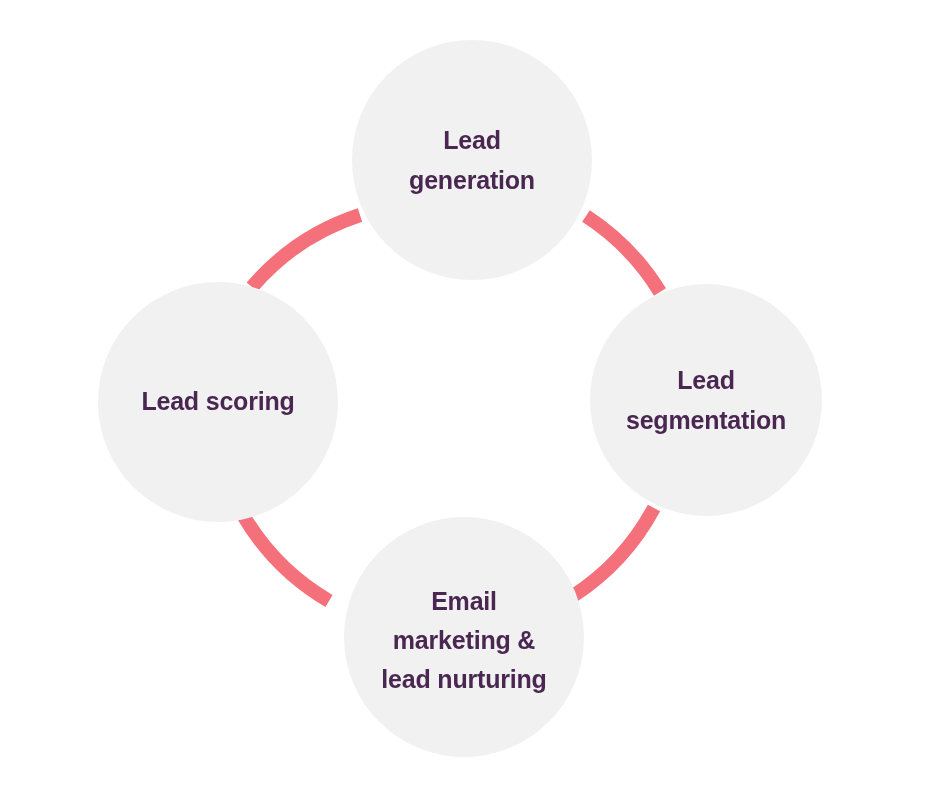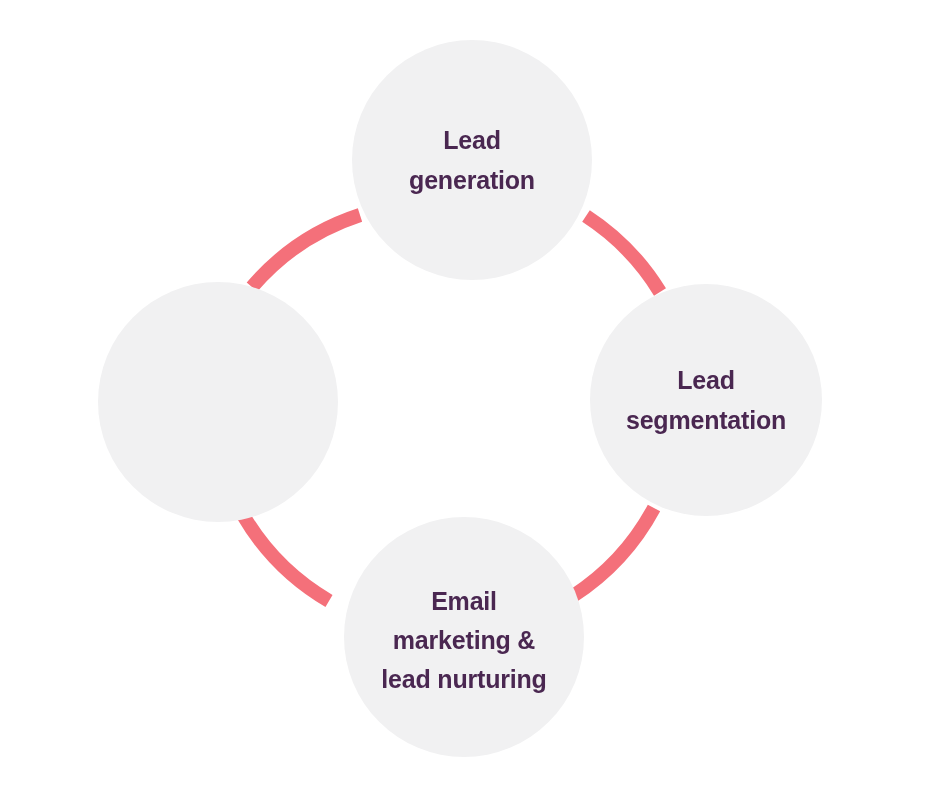--- a/index.html
+++ b/index.html
@@ -69,14 +69,15 @@
   <div class="node-label" style="left:472px; top:160px; width:240px;">Lead
 generation</div>
 
   <div class="node-label" style="left:706px; top:400px; width:232px;">Lead
 segmentation</div>
 
   <div class="node-label small-gap" style="left:464px; top:640px; width:240px;text-align:center;">Email
 marketing &amp;
 lead nurturing</div>
 
+  <div class="node-label" style="left:218px; top:401px; width:240px;">Lead scoring</div>
 
 </div>
 
 </body></html>

